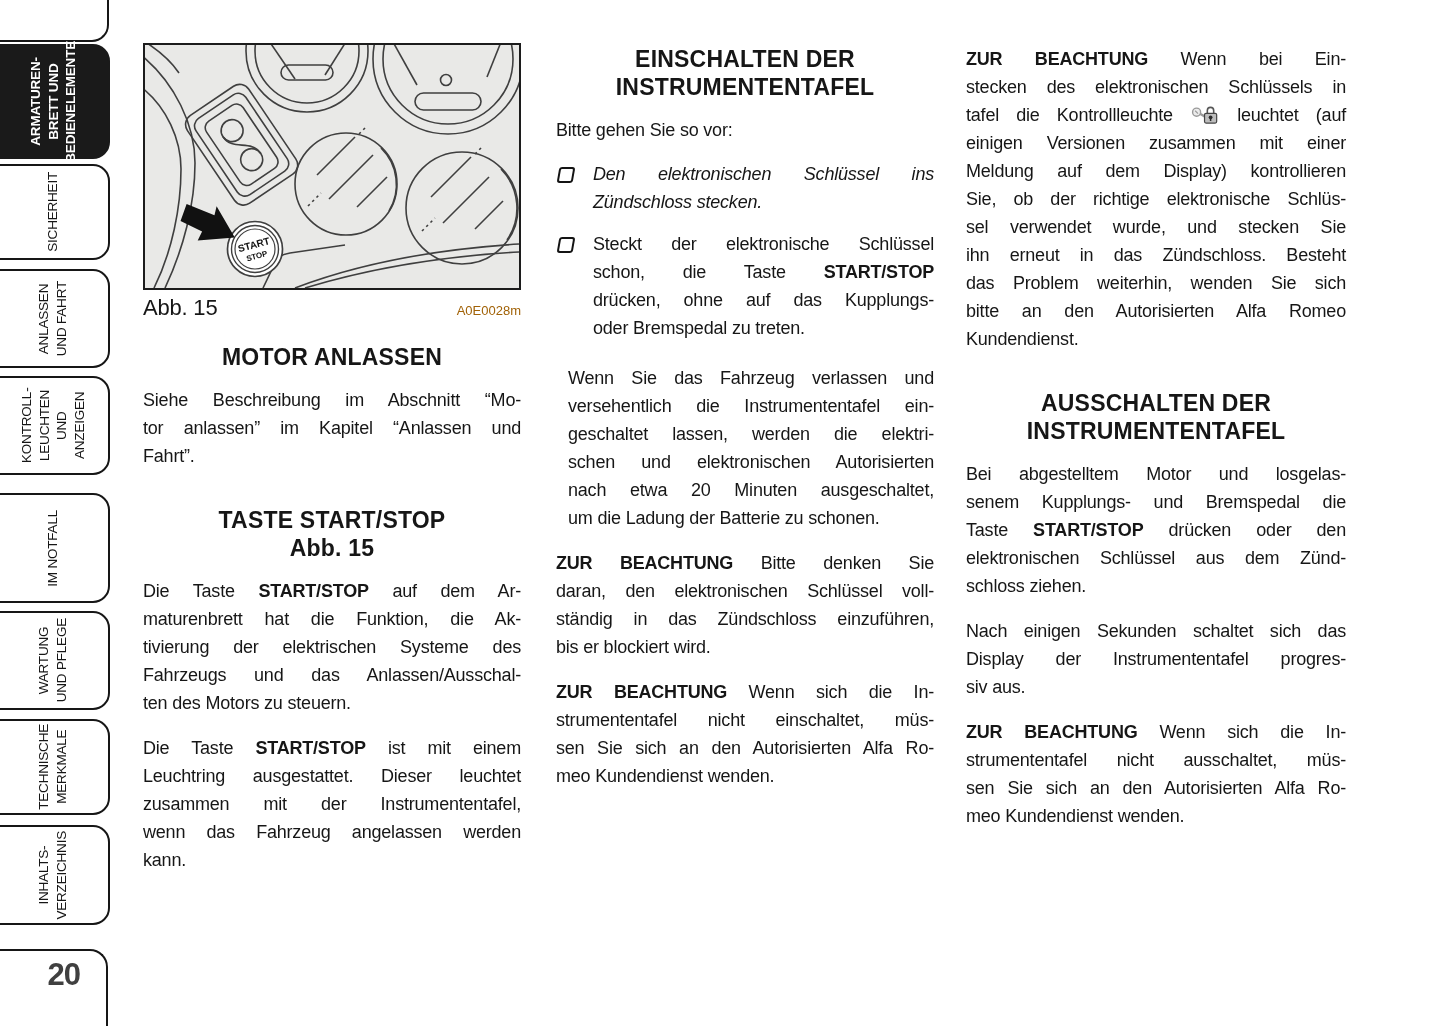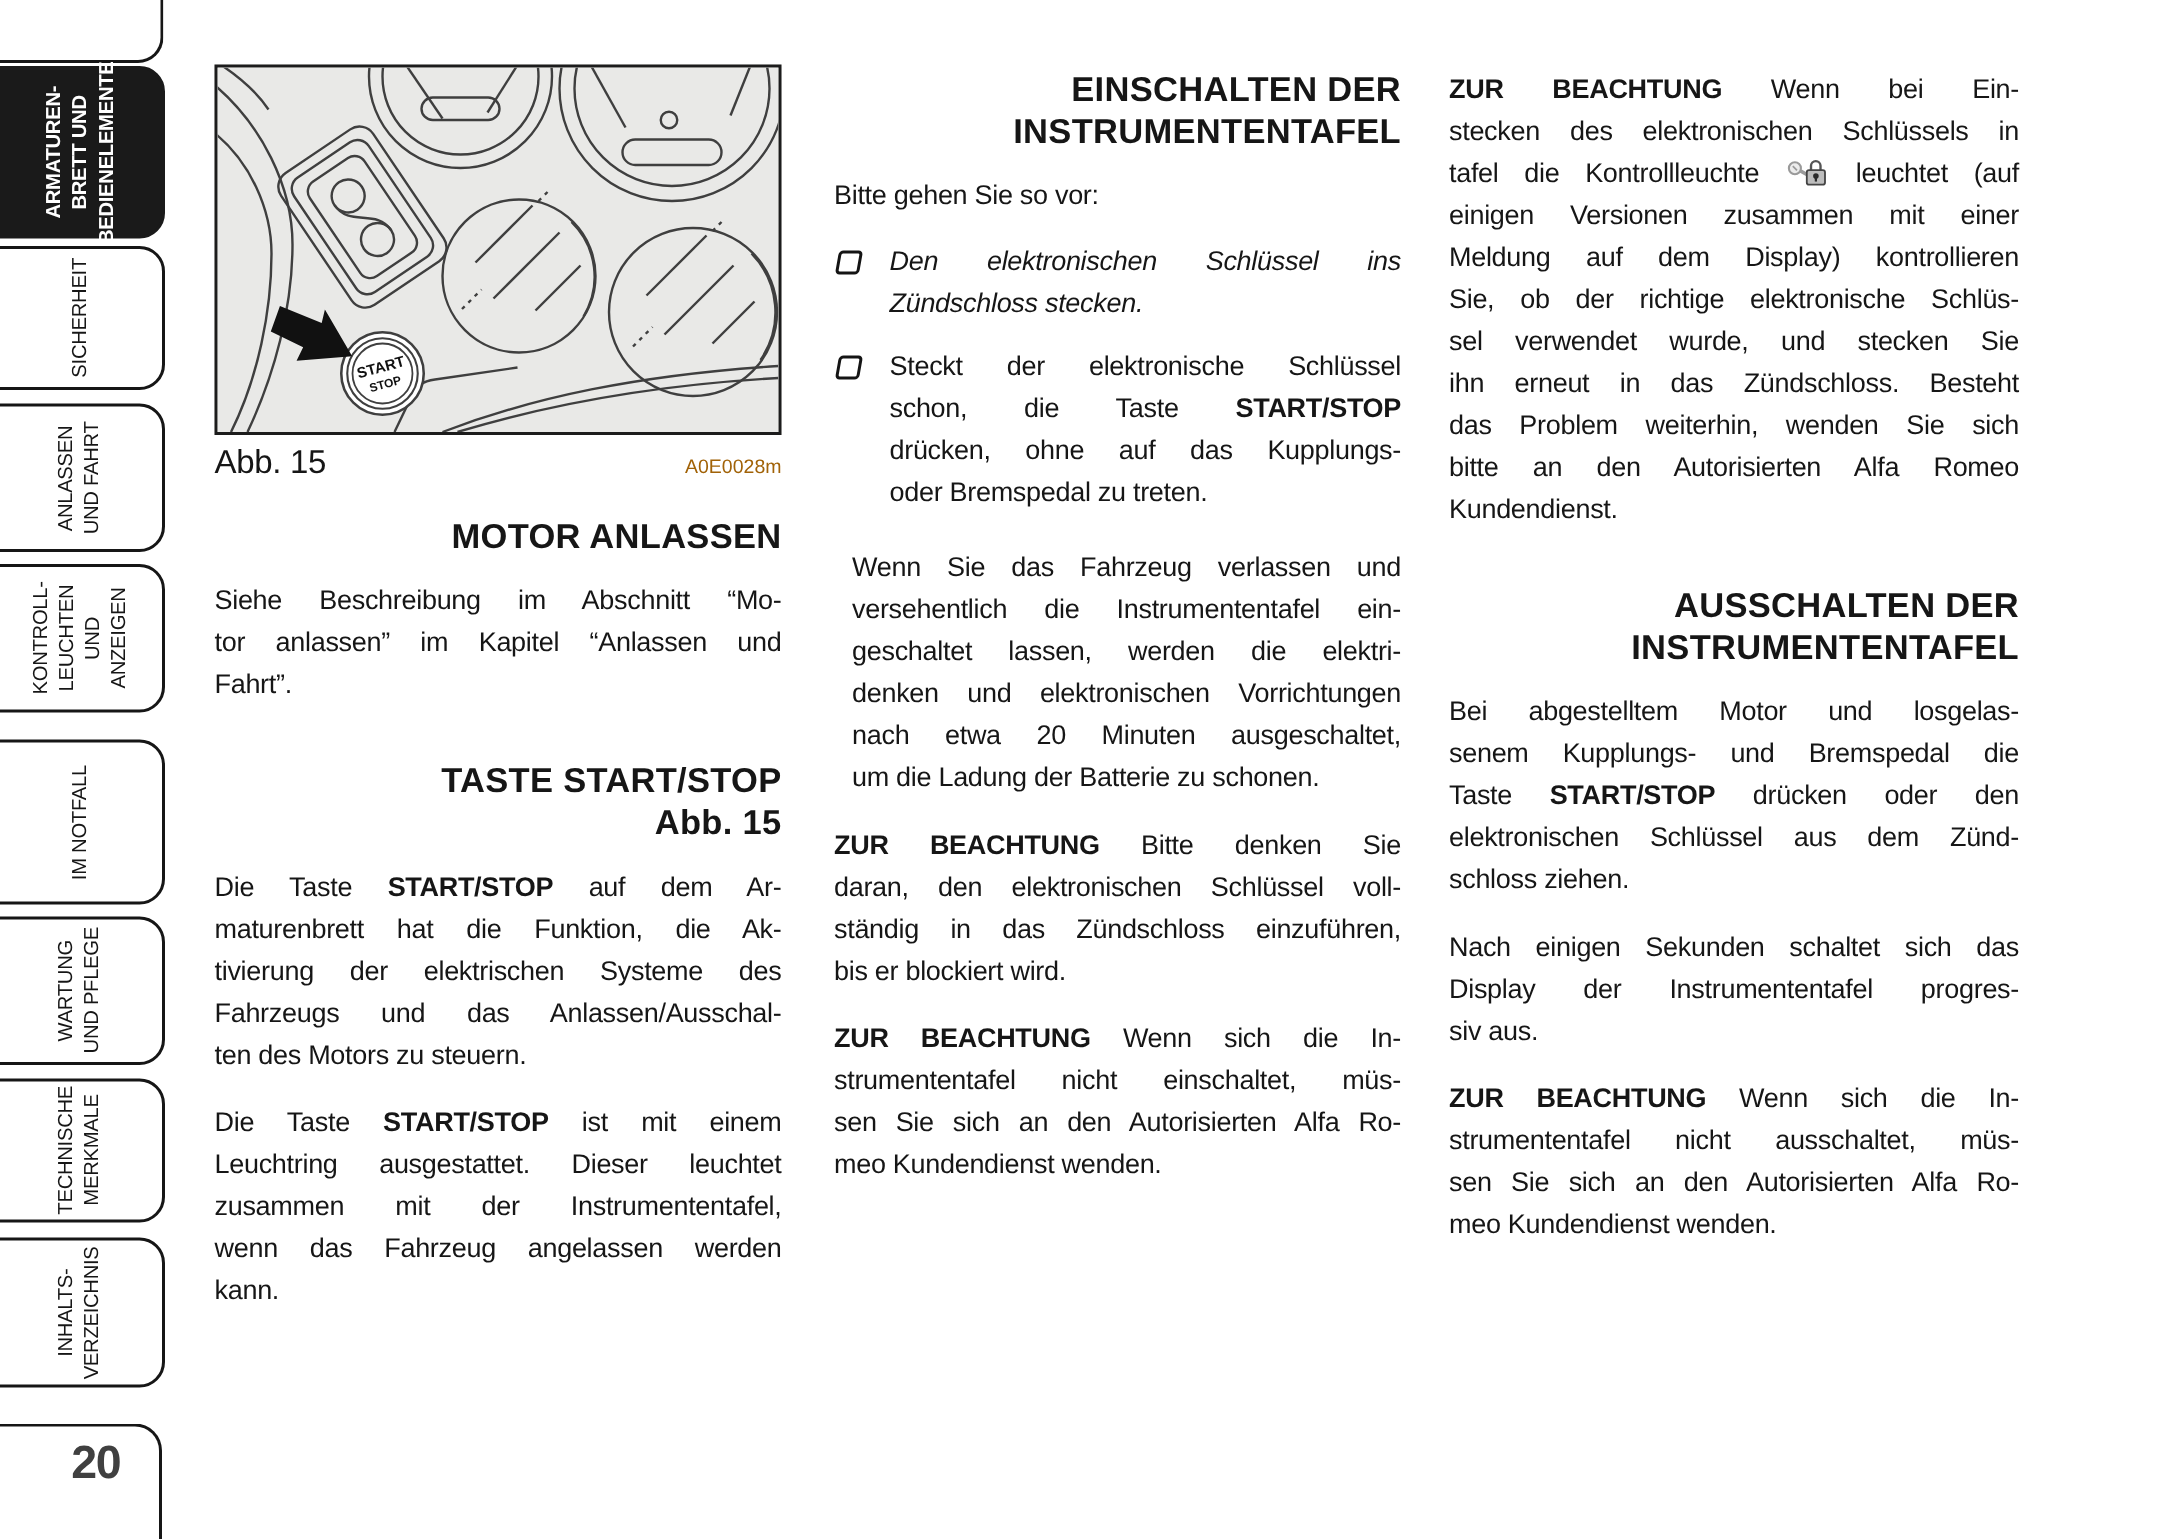--- a/index.html
+++ b/index.html
@@ -62,21 +62,21 @@
   .col{position:absolute;width:378px;}
   #col1{left:143px;top:43px;}
   #col2{left:556px;top:45px;}
   #col3{left:966px;top:45px;width:380px;}
   .line{font-size:18px;line-height:28px;letter-spacing:-0.2px;}
   .just{text-align:justify;text-align-last:justify;}
   .just.last{text-align-last:left;}
   .b{margin-top:16px;}
   .blocks .b:first-child{margin-top:0;}
   .b-heading{margin-top:36px;}
-  .b-heading .line{font-size:23px;line-height:28px;font-weight:bold;letter-spacing:0.2px;text-align:right;}
+  .b-heading .line{font-size:23px;line-height:28px;font-weight:bold;letter-spacing:0.2px;text-align:center;}
   .b-heading + .b-para{margin-top:15px;}
   .b-para + .b-para{margin-top:17px;}
   .b-bullet{margin-top:14px;display:flex;}
   .b-para + .b-bullet{margin-top:16px;font-style:italic;}
   .b-bullet + .b-para{margin-top:22px;margin-left:12px;}
   .bullet-mark{
     flex:none;width:12px;height:12px;margin:7px 19px 0 2px;
     border:2.6px solid #141414;border-radius:3px;
     transform:skewX(-10deg);
   }
@@ -270,21 +270,21 @@
             <div class="line just">Steckt der elektronische Schlüssel</div>
             <div class="line just">schon, die Taste <b>START/STOP</b></div>
             <div class="line just">drücken, ohne auf das Kupplungs-</div>
             <div class="line just last">oder Bremspedal zu treten.</div>
           </div>
         </div>
         <div class="b b-para">
           <div class="line just">Wenn Sie das Fahrzeug verlassen und</div>
           <div class="line just">versehentlich die Instrumententafel ein-</div>
           <div class="line just">geschaltet lassen, werden die elektri-</div>
-          <div class="line just">denken und elektronischen Vorrichtungen</div>
+          <div class="line just">schen und elektronischen Autorisierten</div>
           <div class="line just">nach etwa 20 Minuten ausgeschaltet,</div>
           <div class="line just last">um die Ladung der Batterie zu schonen.</div>
         </div>
         <div class="b b-para">
           <div class="line just"><b>ZUR BEACHTUNG</b> Bitte denken Sie</div>
           <div class="line just">daran, den elektronischen Schlüssel voll-</div>
           <div class="line just">ständig in das Zündschloss einzuführen,</div>
           <div class="line just last">bis er blockiert wird.</div>
         </div>
         <div class="b b-para">

